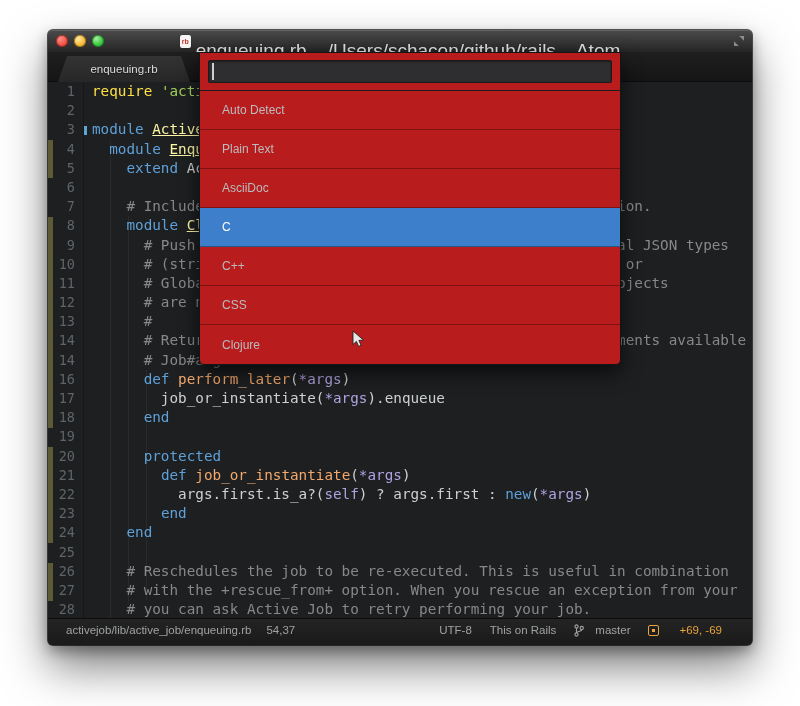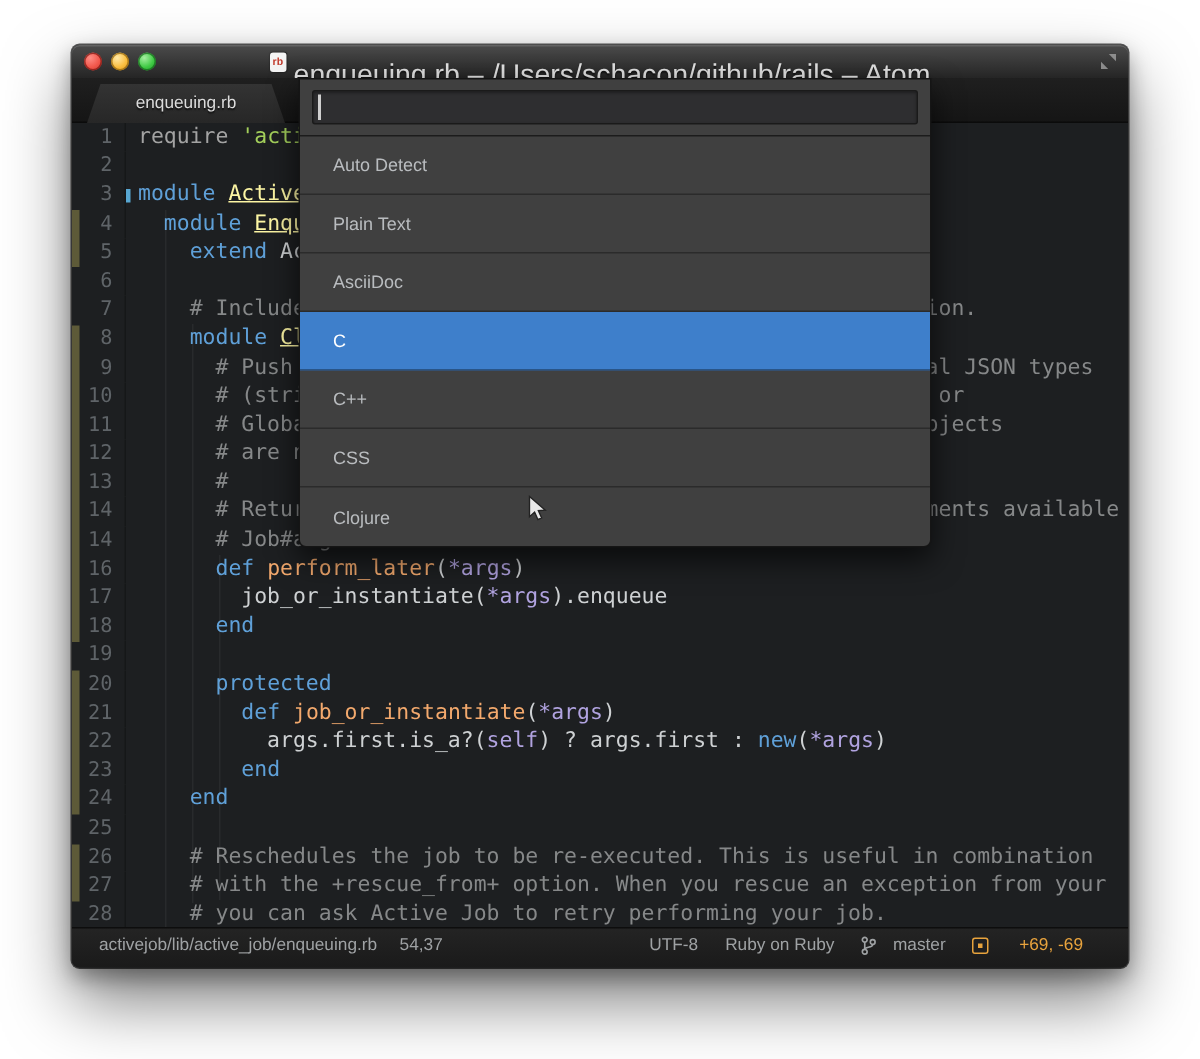--- a/index.html
+++ b/index.html
@@ -46,21 +46,21 @@
                  color:#5f6468; font-size:13.5px;
                  box-shadow:inset -1px 0 0 rgba(0,0,0,.25); }
   .code-cell { white-space:pre; padding-left:8px; }
   .tok-classname { text-decoration:underline; }
   .indent-guide { position:absolute; width:1px; background:rgba(255,255,255,.05); }
   .git-marker { position:absolute; left:0; width:5px; background:#5d5a38; }
   .gutter-tick { position:absolute; left:36px; width:3px; height:9px; background:#58a7d2; }
 
   
   .overlay { position:absolute; left:151px; top:22px; width:422px;
-             background:#404040; border:1px solid #151515; border-radius:0 0 5px 5px;
+             background:#b91c1c; border:1px solid #151515; border-radius:0 0 5px 5px;
              box-shadow:0 8px 20px rgba(0,0,0,.65); padding-top:7px; z-index:20; }
   .overlay-input-wrap { margin:0 8px 7px 8px; position:relative; }
   .overlay-input { width:100%; height:23px; background:#2e2e30; border:1px solid #1a1a1a;
                    border-radius:2px; color:#eee; font-size:12px; padding:0 5px;
                    box-shadow:inset 0 1px 2px rgba(0,0,0,.35); outline:none; }
   .text-cursor { position:absolute; left:4px; top:3px; width:2px; height:17px; background:#cfcfcf; }
   .grammar-list { list-style:none; border-top:1px solid #1c1c1c; }
   .grammar-item { height:39px; display:flex; align-items:center; padding-left:22px;
                   font-size:12px; color:#b9bcbf; border-bottom:1px solid rgba(0,0,0,.33); }
   .grammar-item:last-child { border-bottom:none; border-radius:0 0 4px 4px; }
@@ -107,21 +107,21 @@
 
   <div class="tabbar">
     <div class="tab">
       <span class="tab-label">enqueuing.rb</span>
     </div>
   </div>
 
   <div class="editor" id="editor">
       <div class="code-line">
         <div class="gutter-cell">1</div>
-        <div class="code-cell"><span class="tok-keyword" style="color: #a3a3a3;">require</span><span class="tok-plain" style="color: rgb(206, 209, 211);"> </span><span class="tok-string" style="color: rgb(163, 207, 91);">'active_job/arguments'</span></div>
+        <div class="code-cell"><span class="tok-keyword" style="color: #fde047;">require</span><span class="tok-plain" style="color: rgb(206, 209, 211);"> </span><span class="tok-string" style="color: rgb(163, 207, 91);">'active_job/arguments'</span></div>
       </div>
       <div class="code-line">
         <div class="gutter-cell">2</div>
         <div class="code-cell"></div>
       </div>
       <div class="code-line">
         <div class="gutter-cell">3</div>
         <div class="code-cell"><span class="tok-keyword" style="color: rgb(95, 160, 216);">module</span><span class="tok-plain" style="color: rgb(206, 209, 211);"> </span><span class="tok-classname" style="color: rgb(253, 246, 164);">ActiveJob</span></div>
       </div>
       <div class="code-line">
@@ -250,21 +250,21 @@
       </ul>
   </div>
 
   <div class="statusbar">
     <div class="sb-left">
       <span>activejob/lib/active_job/enqueuing.rb</span>
       <span>54,37</span>
     </div>
     <div class="sb-right">
       <span>UTF-8</span>
-      <span>Ruby on Ruby</span>
+      <span>This on Rails</span>
       <span class="sb-branch">
         <svg width="10" height="13" viewBox="0 0 10 13">
           <circle cx="2.5" cy="2.5" r="1.6" fill="none" stroke="#9fa2a4" stroke-width="1.1"></circle>
           <circle cx="2.5" cy="10.5" r="1.6" fill="none" stroke="#9fa2a4" stroke-width="1.1"></circle>
           <circle cx="7.8" cy="4" r="1.6" fill="none" stroke="#9fa2a4" stroke-width="1.1"></circle>
           <path d="M2.5 4.1 L2.5 8.9 M7.8 5.6 C7.8 8 2.5 7 2.5 8.9" fill="none" stroke="#9fa2a4" stroke-width="1.1"></path>
         </svg>
         <span>master</span>
       </span>
       <span class="sb-diff" id="sb-diff" style="color: rgb(232, 163, 61);">

